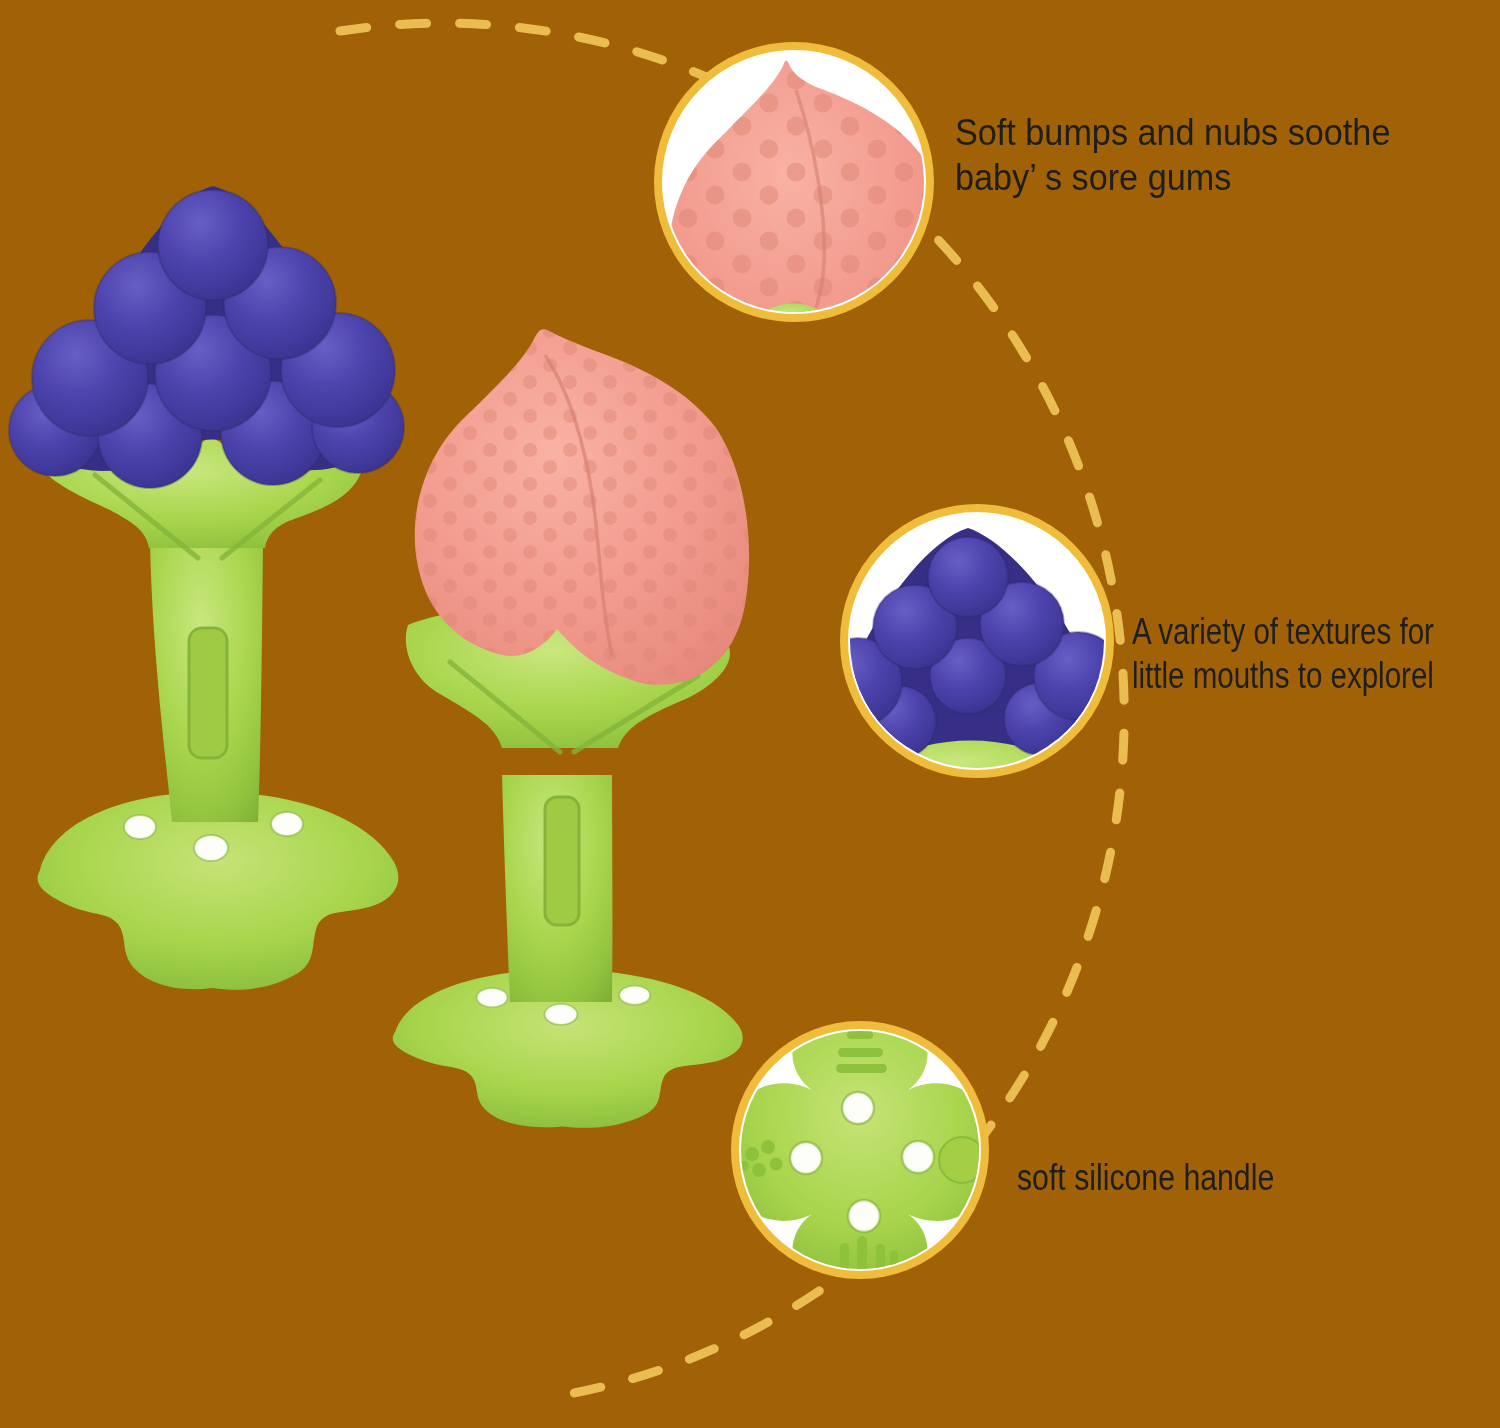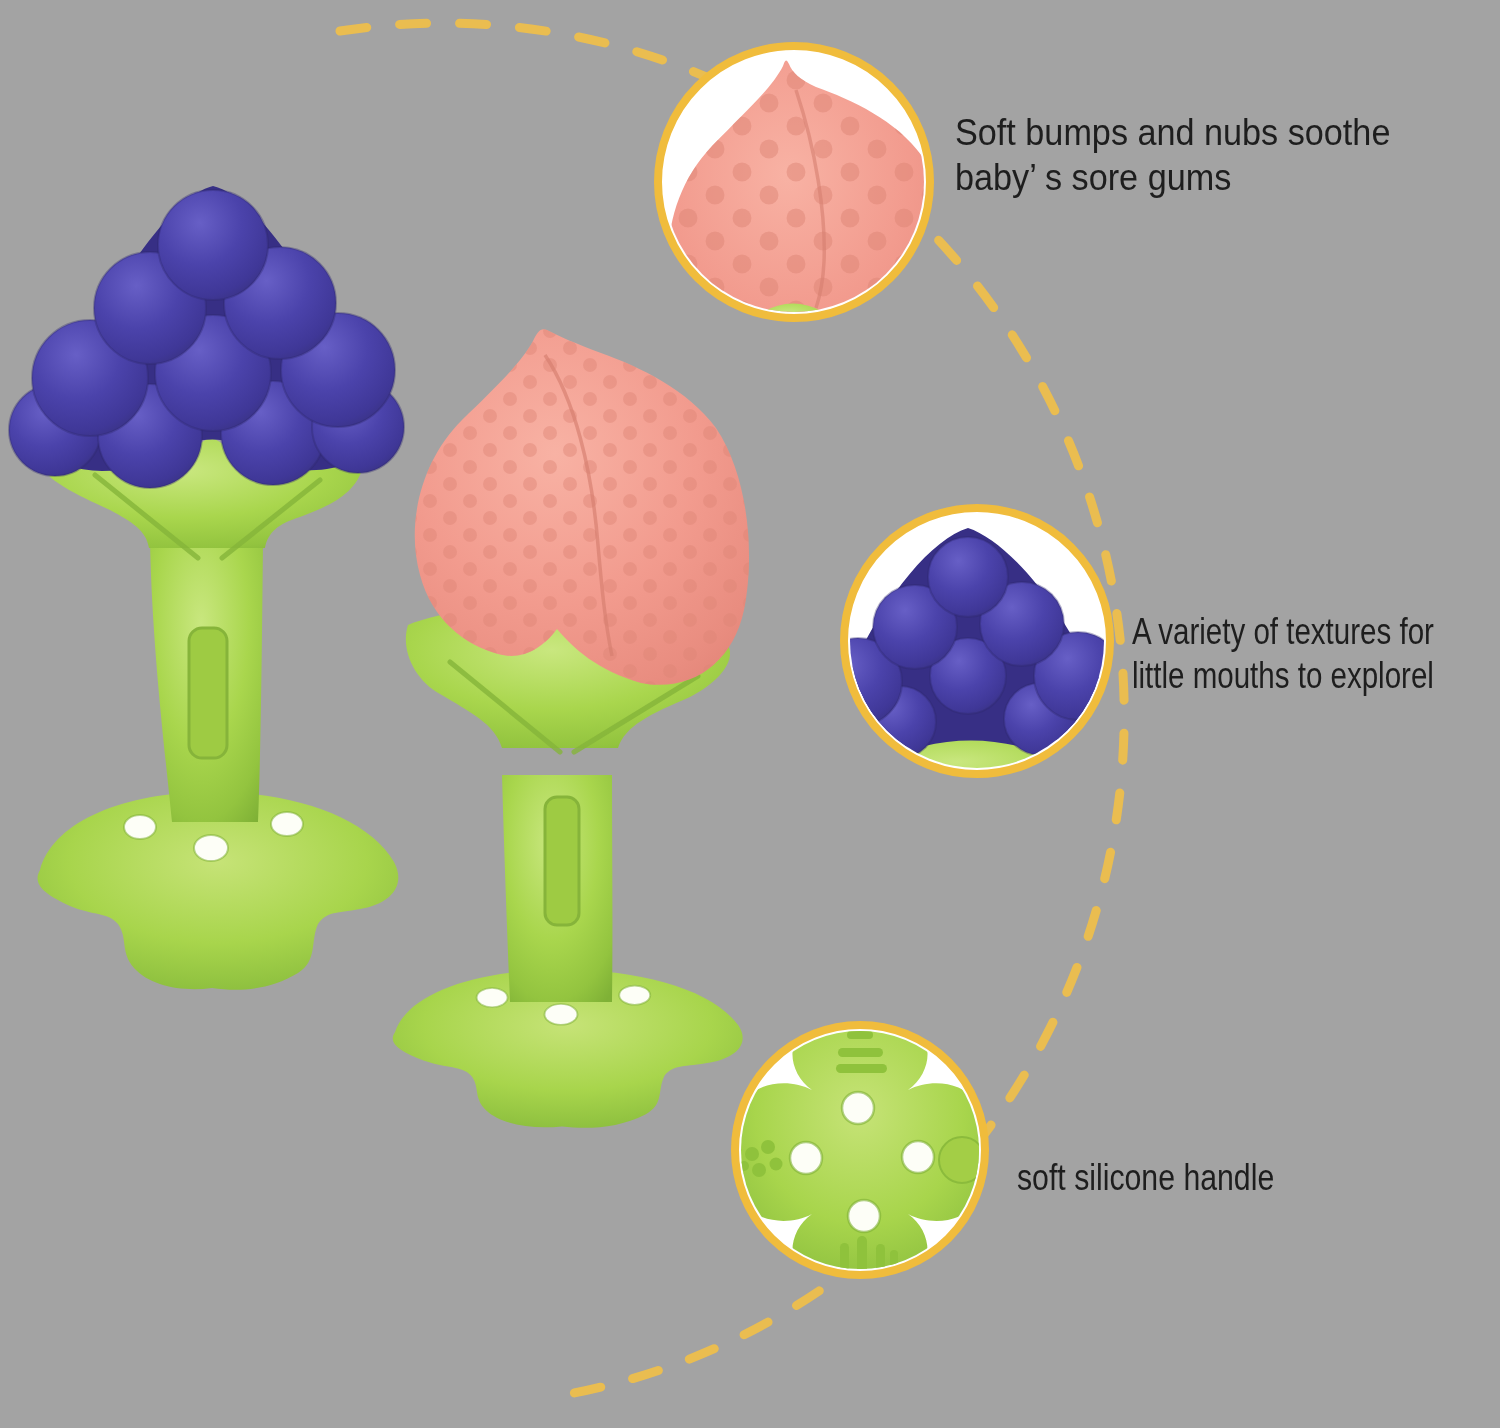--- a/index.html
+++ b/index.html
@@ -1,16 +1,16 @@
 <!DOCTYPE html>
 <html><head>
 <meta charset="utf-8">
 <style>
   html,body{margin:0;padding:0;background:#fff;}
-  .stage{position:relative;width:1500px;height:1428px;background:#a3a3a3;overflow:hidden;
+  .stage{position:relative;width:1500px;height:1428px;background:#a16207;overflow:hidden;
          font-family:"Liberation Sans",sans-serif;}
   .scene{position:absolute;left:0;top:0;}
   .callout-text{position:absolute;color:#1e1e1e;white-space:nowrap;transform-origin:left top;}
   .callout-text .line{display:block;}
   #caption-bumps{left:955px;top:110px;font-size:36px;line-height:45px;transform:scaleX(.95);}
   #caption-textures{left:1132px;top:610px;font-size:36px;line-height:44px;transform:scaleX(.82);}
   #caption-handle{left:1017px;top:1156px;font-size:36px;line-height:44px;transform:scaleX(.84);}
 </style>
 </head>
 <body>

